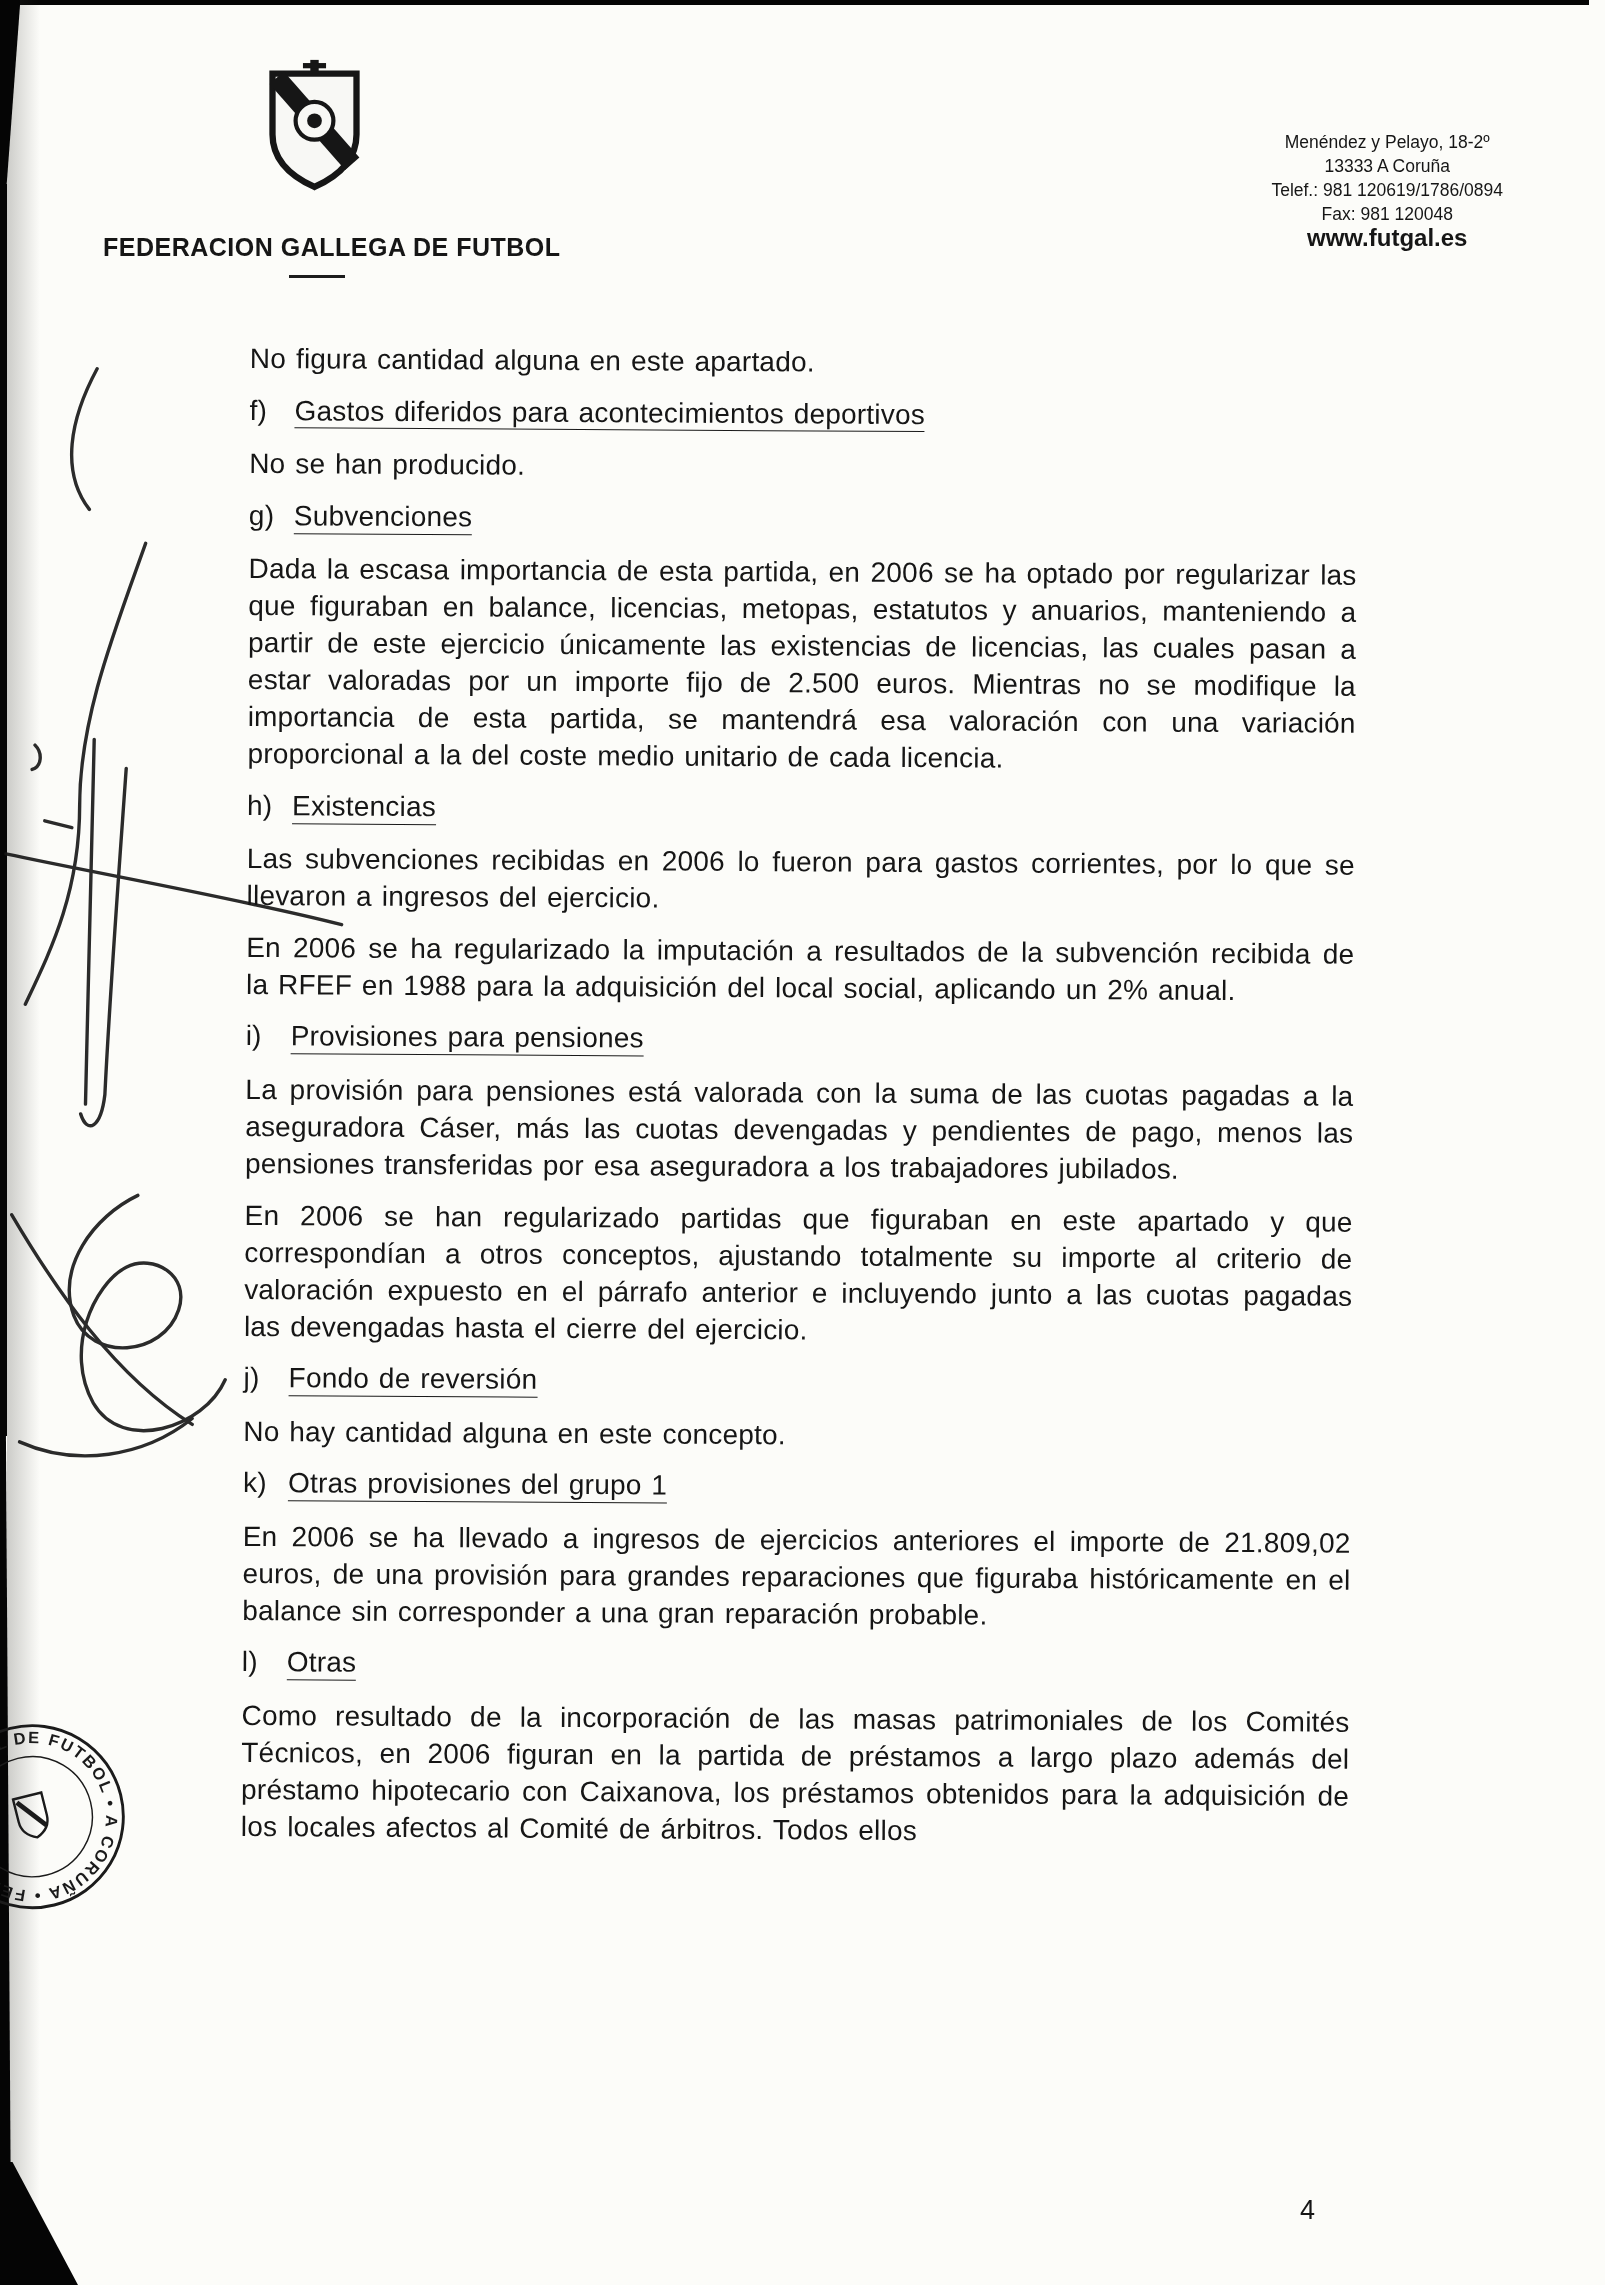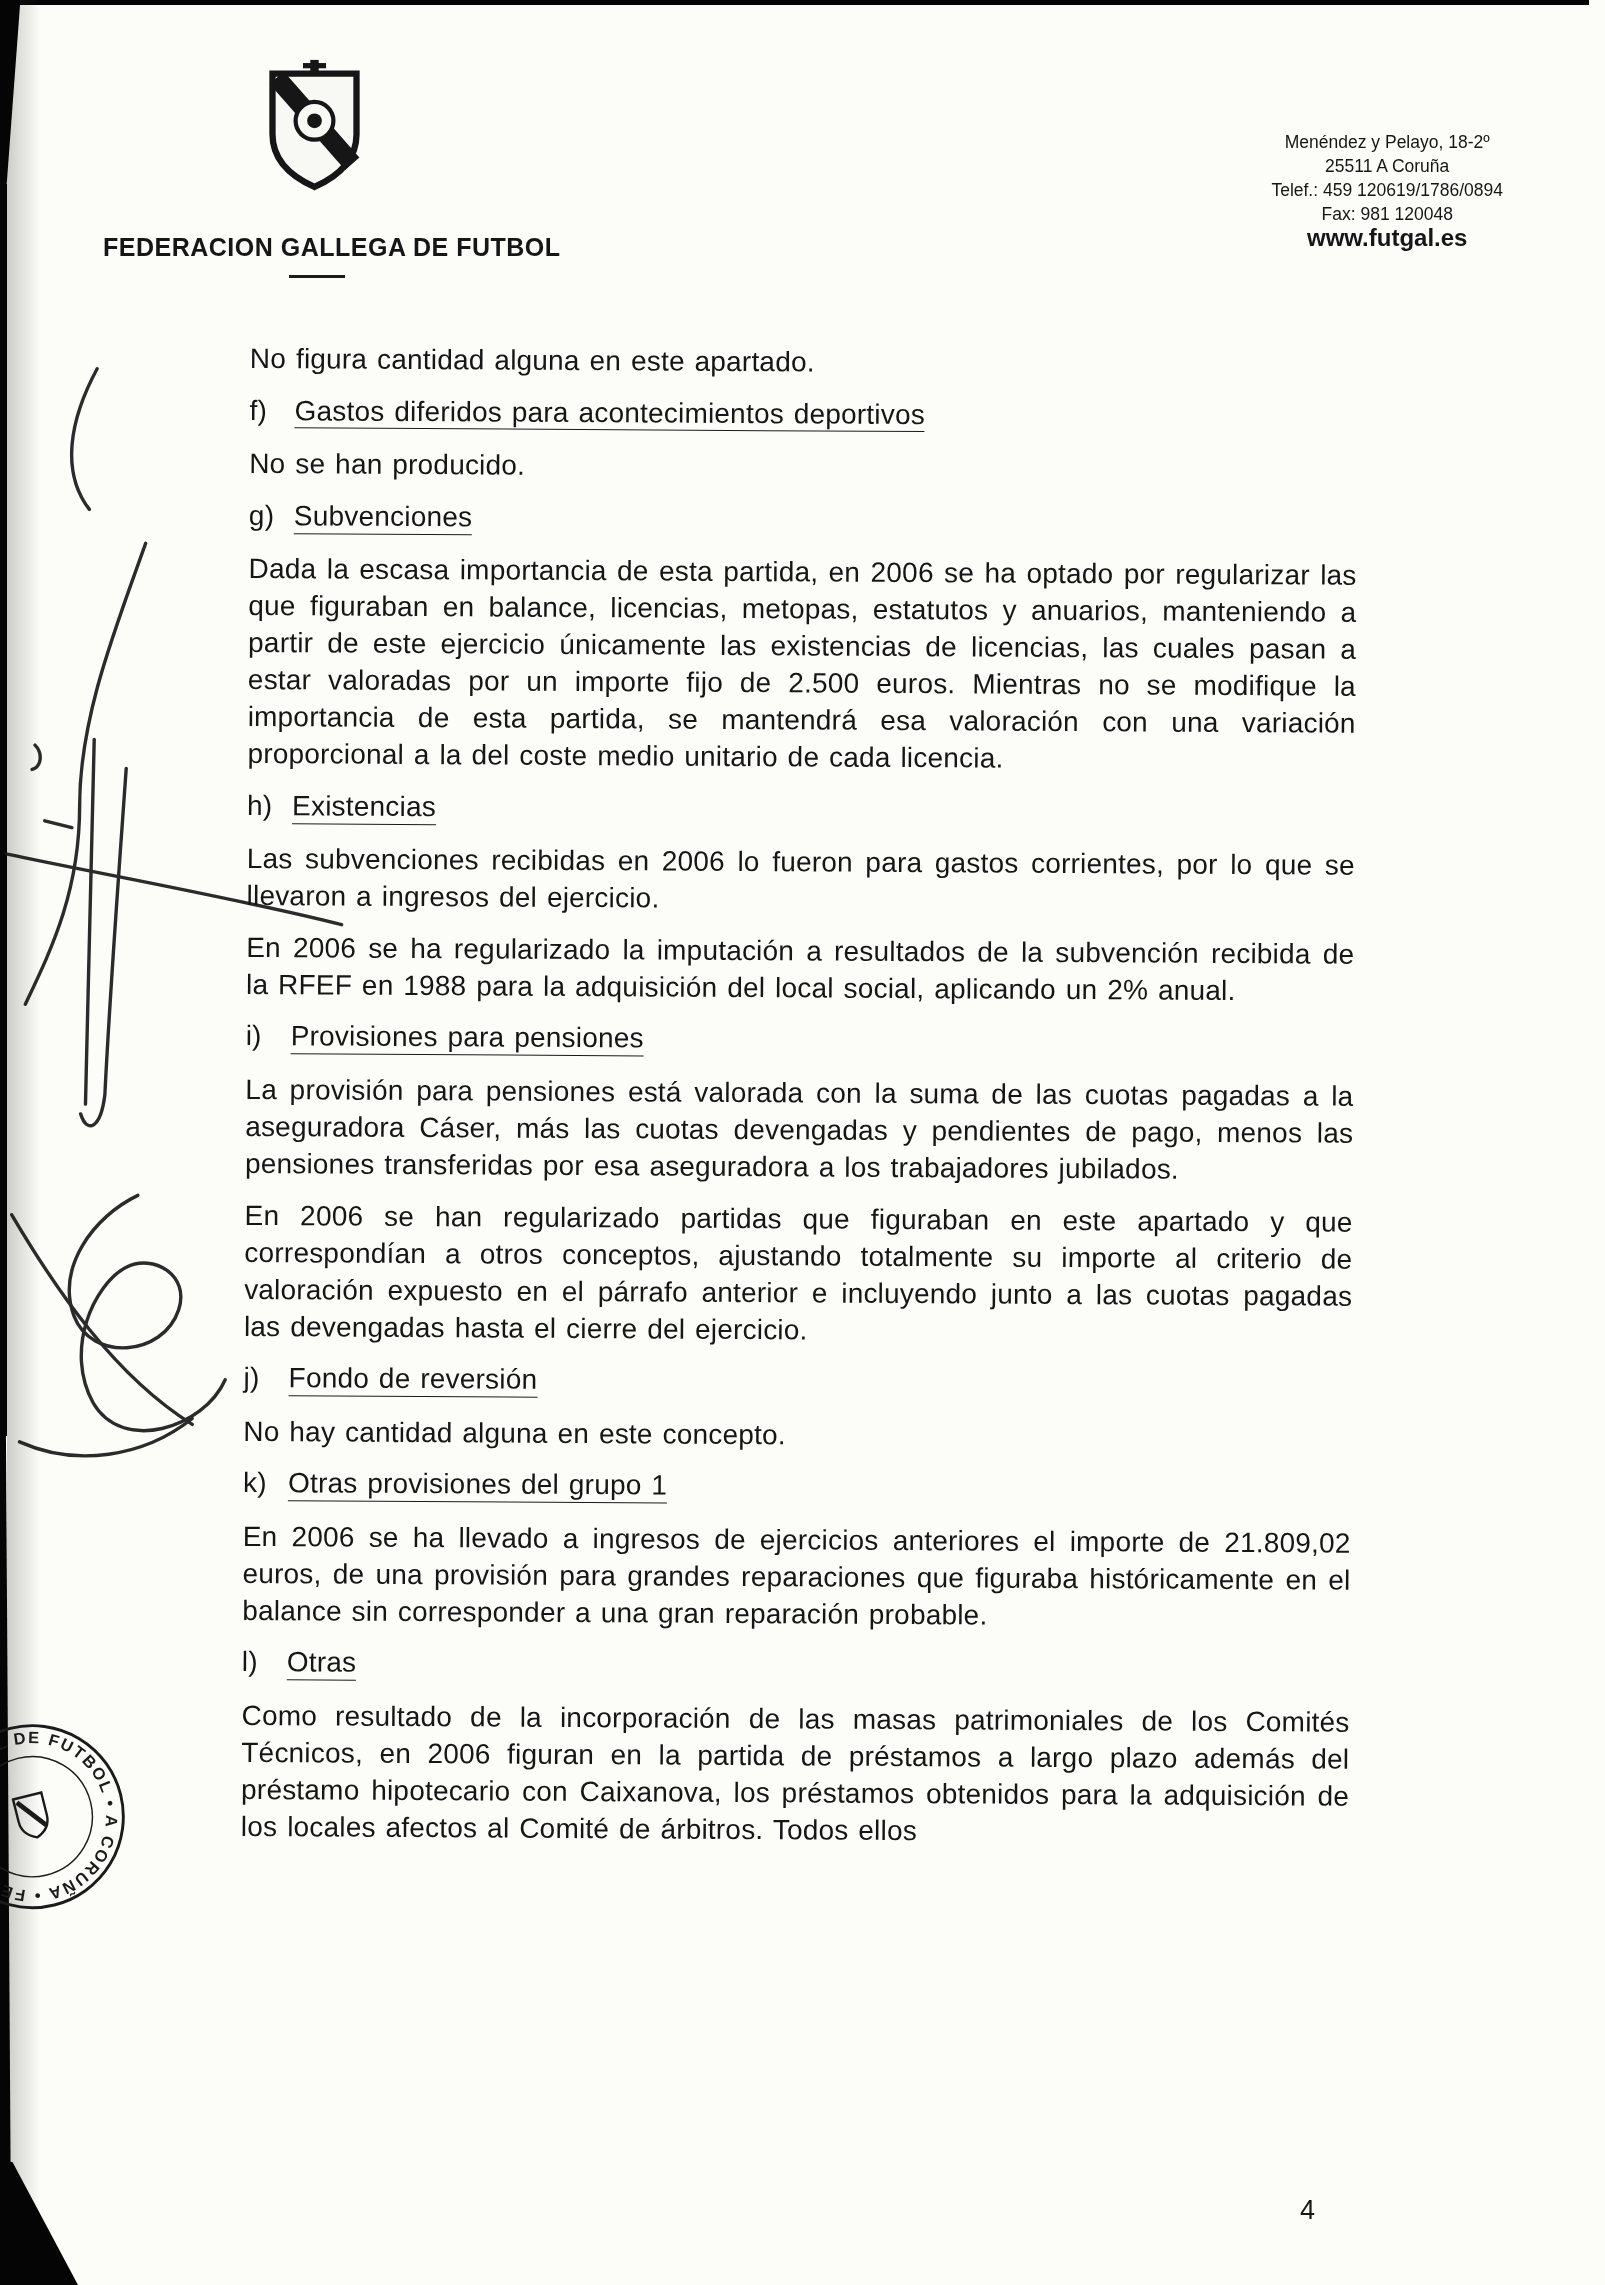--- a/index.html
+++ b/index.html
@@ -68,22 +68,22 @@
     <path d="M14 18 L86 100" stroke="#161616" stroke-width="18"></path>
     <circle cx="50" cy="59" r="18" fill="#f8f8f5" stroke="#161616" stroke-width="4"></circle>
     <circle cx="50" cy="59" r="7" fill="#161616"></circle>
   </svg>
 
   <div class="org-name">FEDERACION GALLEGA DE FUTBOL</div>
   <div class="org-underline"></div>
 
   <div class="addr">
     <div>Menéndez y Pelayo, 18-2º</div>
-    <div>25511 A Coruña</div>
-    <div>Telef.: 459 120619/1786/0894</div>
+    <div>13333 A Coruña</div>
+    <div>Telef.: 981 120619/1786/0894</div>
     <div>Fax: 981 120048</div>
     <div class="web">www.futgal.es</div>
   </div>
 
   <div class="content">
 
     <p class="para single">No figura cantidad alguna en este apartado.</p>
 
     <div class="section">
       <div class="section-heading">

